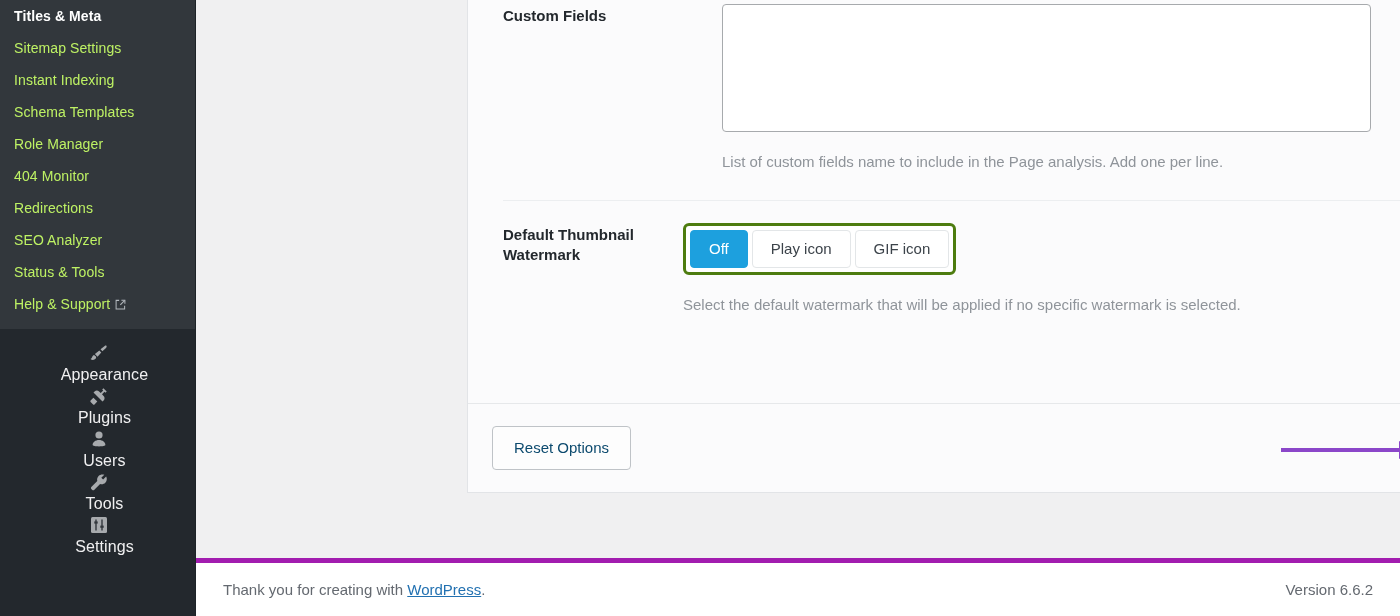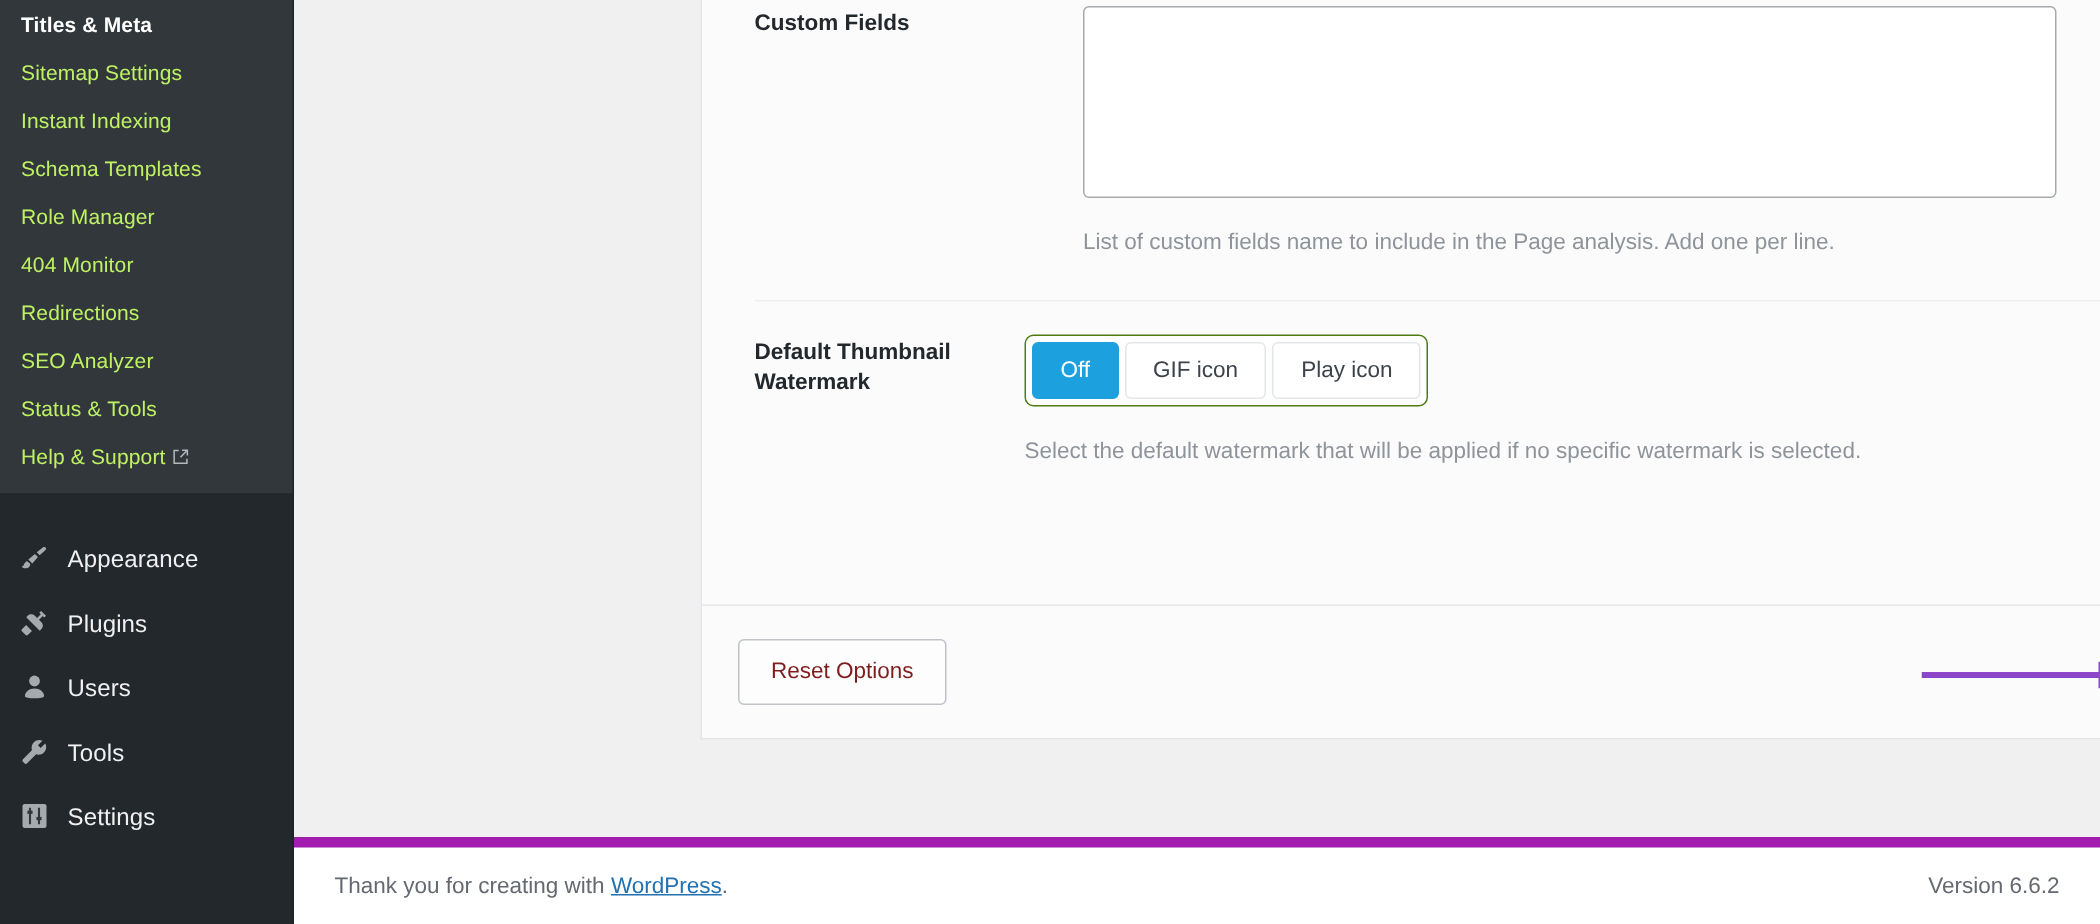--- a/index.html
+++ b/index.html
@@ -39,26 +39,27 @@
   }
   .submenu-item .ext-icon {
     display: inline-block;
     margin-left: 5px;
     vertical-align: -1px;
   }
   .menu-gap { height: 11px; background: #23282d; }
 
   .menu-item {
     display: flex;
-    align-items: flex-end;
+    align-items: center;
     height: 43px;
     padding-left: 13px;
     color: #f0f0f1;
     font-size: 16px;
     letter-spacing: .1px;
+    flex-direction: column;
   }
   .menu-item .mi-icon {
     width: 26px; height: 22px;
     flex: 0 0 26px;
     display: flex; align-items: center; justify-content: flex-start;
     color: #a7aaad;
     margin-right: 6px;
   }
   .menu-item .mi-label { white-space: nowrap; }
   .menu-item.collapse { color: #c3c4c7; font-size: 15px; height: 42px; }
@@ -124,21 +125,21 @@
     margin-top: 18px;
     font-size: 15px;
     color: #8f949a;
     line-height: 1.6;
     max-width: 600px;
   }
 
   
   .btn-group {
     display: inline-flex;
-    border: 1px solid #4d7c0f;
+    border: 3px solid #4d7c0f;
     border-radius: 6px;
     background: #fff;
     padding: 4px;
     gap: 4px;
   }
   .bg-btn {
     font-family: "Liberation Sans", sans-serif;
     font-size: 15px;
     color: #3c434a;
     background: #fff;
@@ -162,21 +163,21 @@
     height: 89px;
     border-top: 1px solid #e6e8ea;
     background: #fbfbfc;
     display: flex;
     align-items: center;
     padding: 0 34px 0 24px;
   }
   .btn-reset {
     font-family: "Liberation Sans", sans-serif;
     font-size: 15px;
-    color: #7f1d1d;
+    color: #0c4a6e;
     background: #fdfdfd;
     border: 1px solid #bfc3c7;
     border-radius: 4px;
     padding: 13px 21px;
     cursor: pointer;
     line-height: 1.1;
   }
   .spacer { flex: 1 1 auto; }
 
   
@@ -186,21 +187,21 @@
     width: 142px; height: 24px;
     pointer-events: none;
   }
 
   
   .wpfooter {
     position: absolute;
     left: 196px; right: 0; bottom: 0;
     height: 58px;
     background: #fff;
-    border-top: 7px solid #a21caf;
+    border-top: 5px solid #a21caf;
     display: flex;
     align-items: center;
     padding: 0 27px 0 27px;
     font-size: 15px;
     color: #646970;
   }
   .wpfooter .left { flex: 1 1 auto; }
   .wpfooter a {
     color: #2271b1;
     text-decoration: underline;
@@ -300,22 +301,22 @@
             <textarea class="ta" placeholder="" style=""></textarea>
             <div class="help">List of custom fields name to include in the Page analysis. Add one per line.</div>
           </div>
         </div>
 
         <div class="row">
           <div class="row-label" style="max-width:180px;">Default Thumbnail Watermark</div>
           <div class="row-field">
             <div class="btn-group">
               <button class="bg-btn active">Off</button>
+              <button class="bg-btn">Play icon</button>
               <button class="bg-btn">GIF icon</button>
-              <button class="bg-btn">Play icon</button>
             </div>
             <div class="help">Select the default watermark that will be applied if no specific watermark is selected.</div>
           </div>
         </div>
 
       </div>
 
       <div class="actions">
         <button class="btn-reset">Reset Options</button>
         <div class="spacer"></div>

